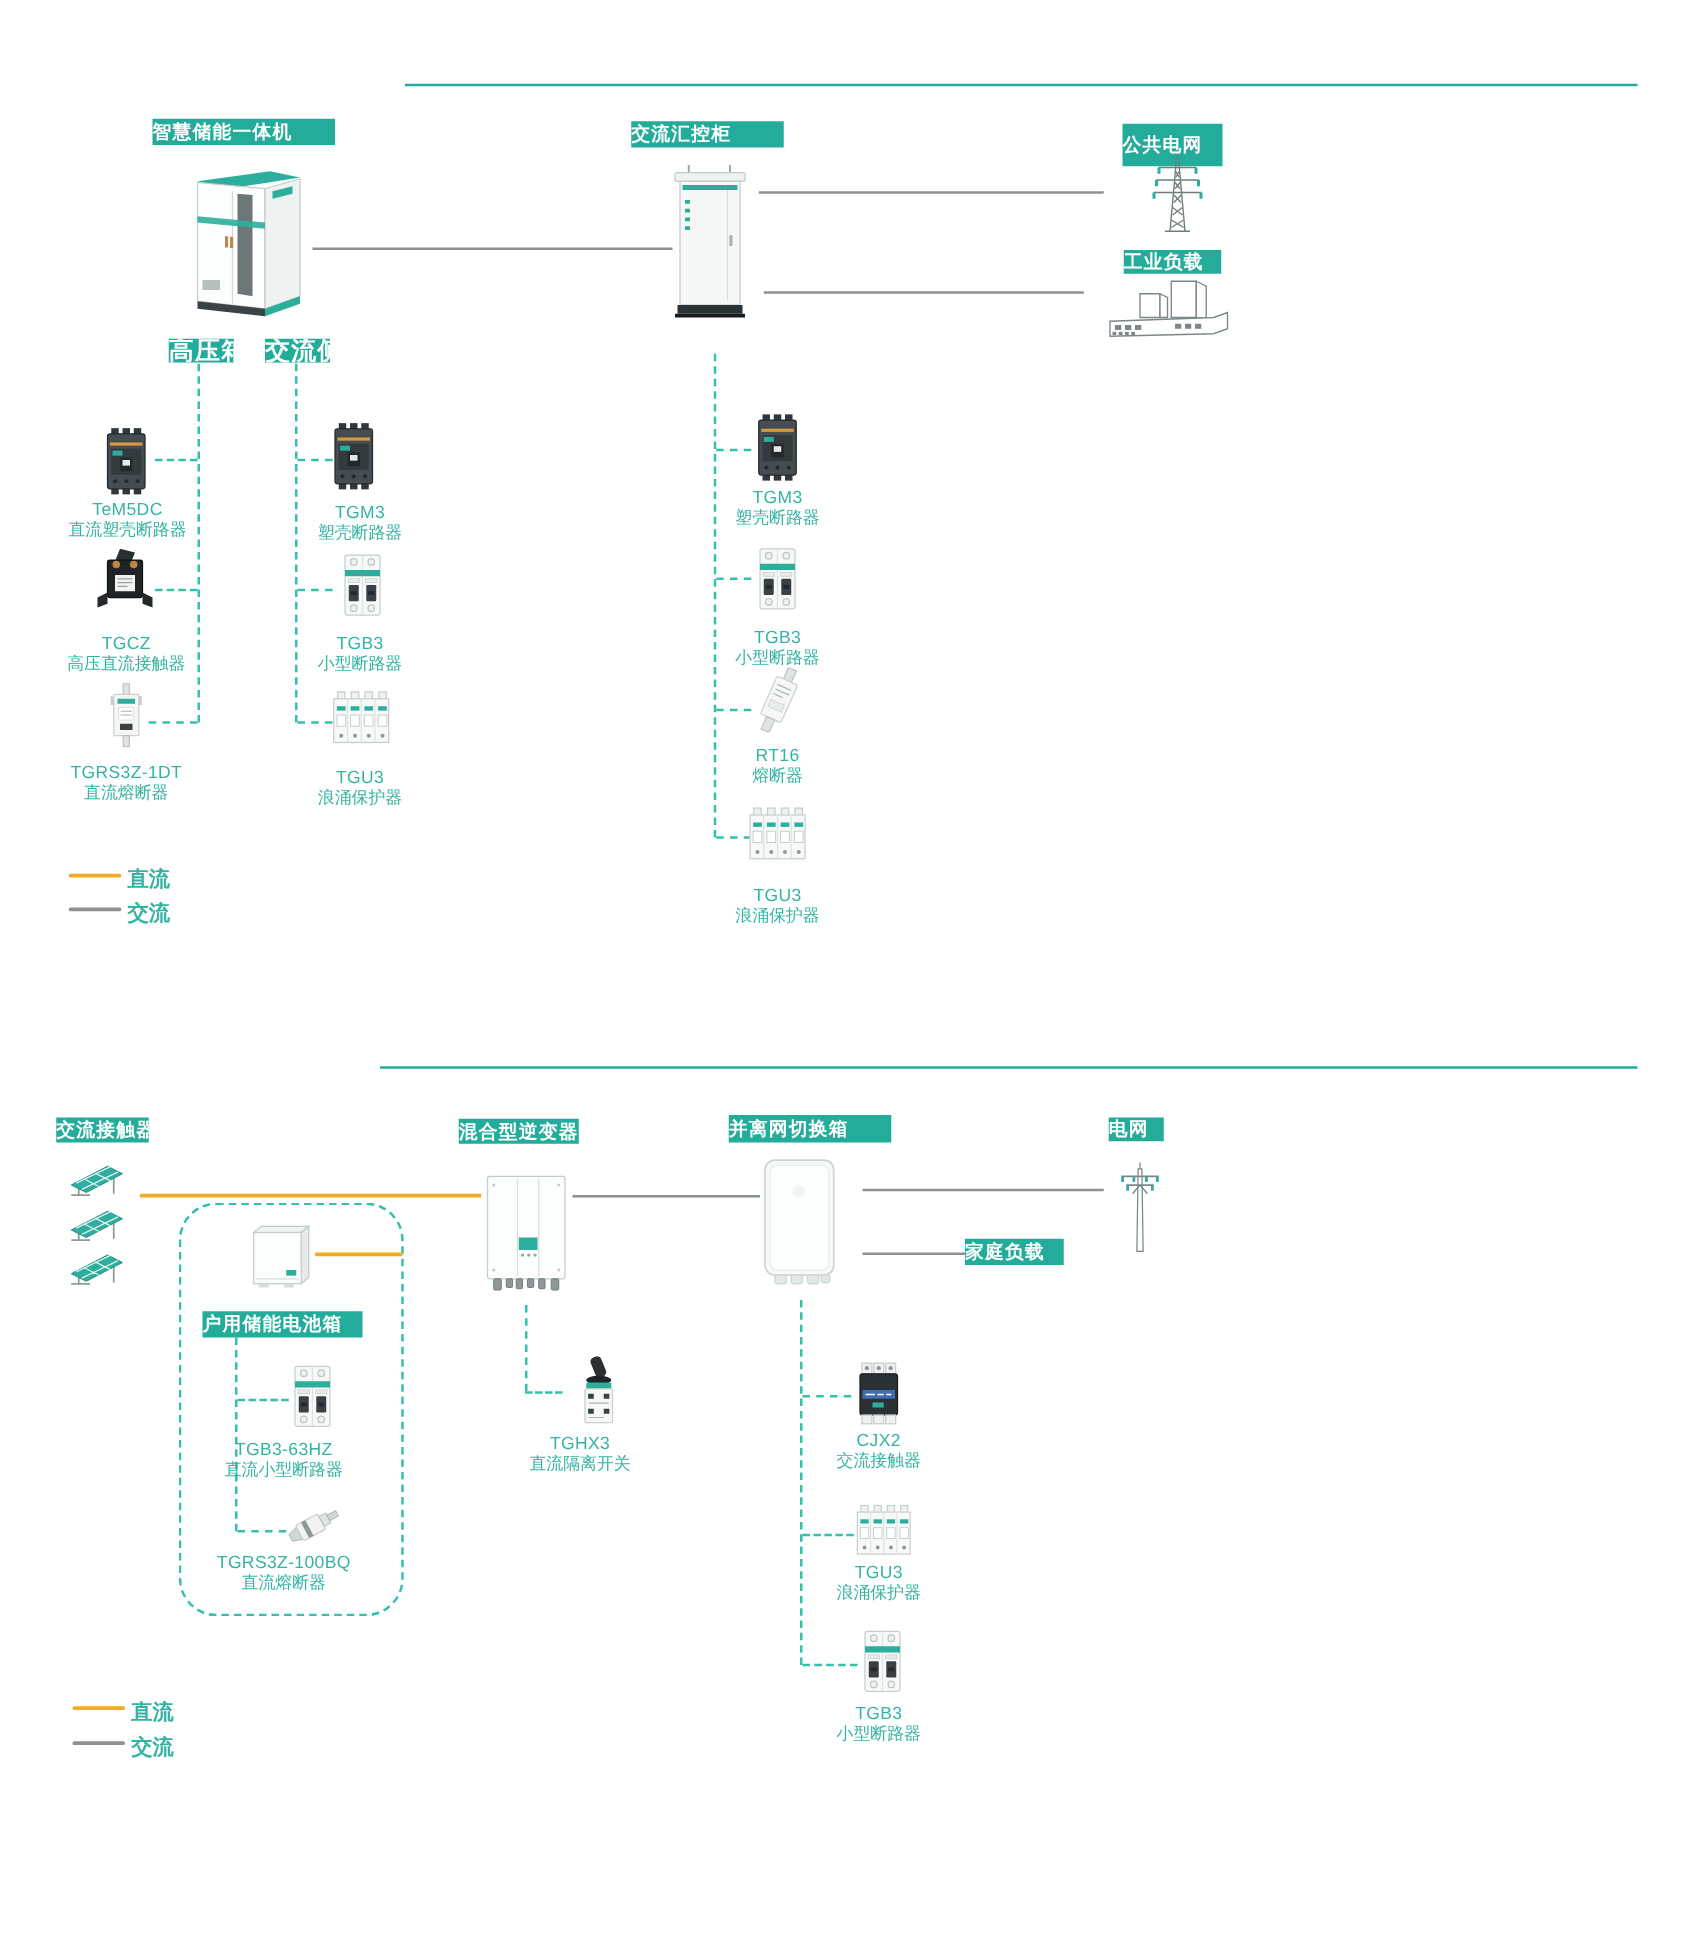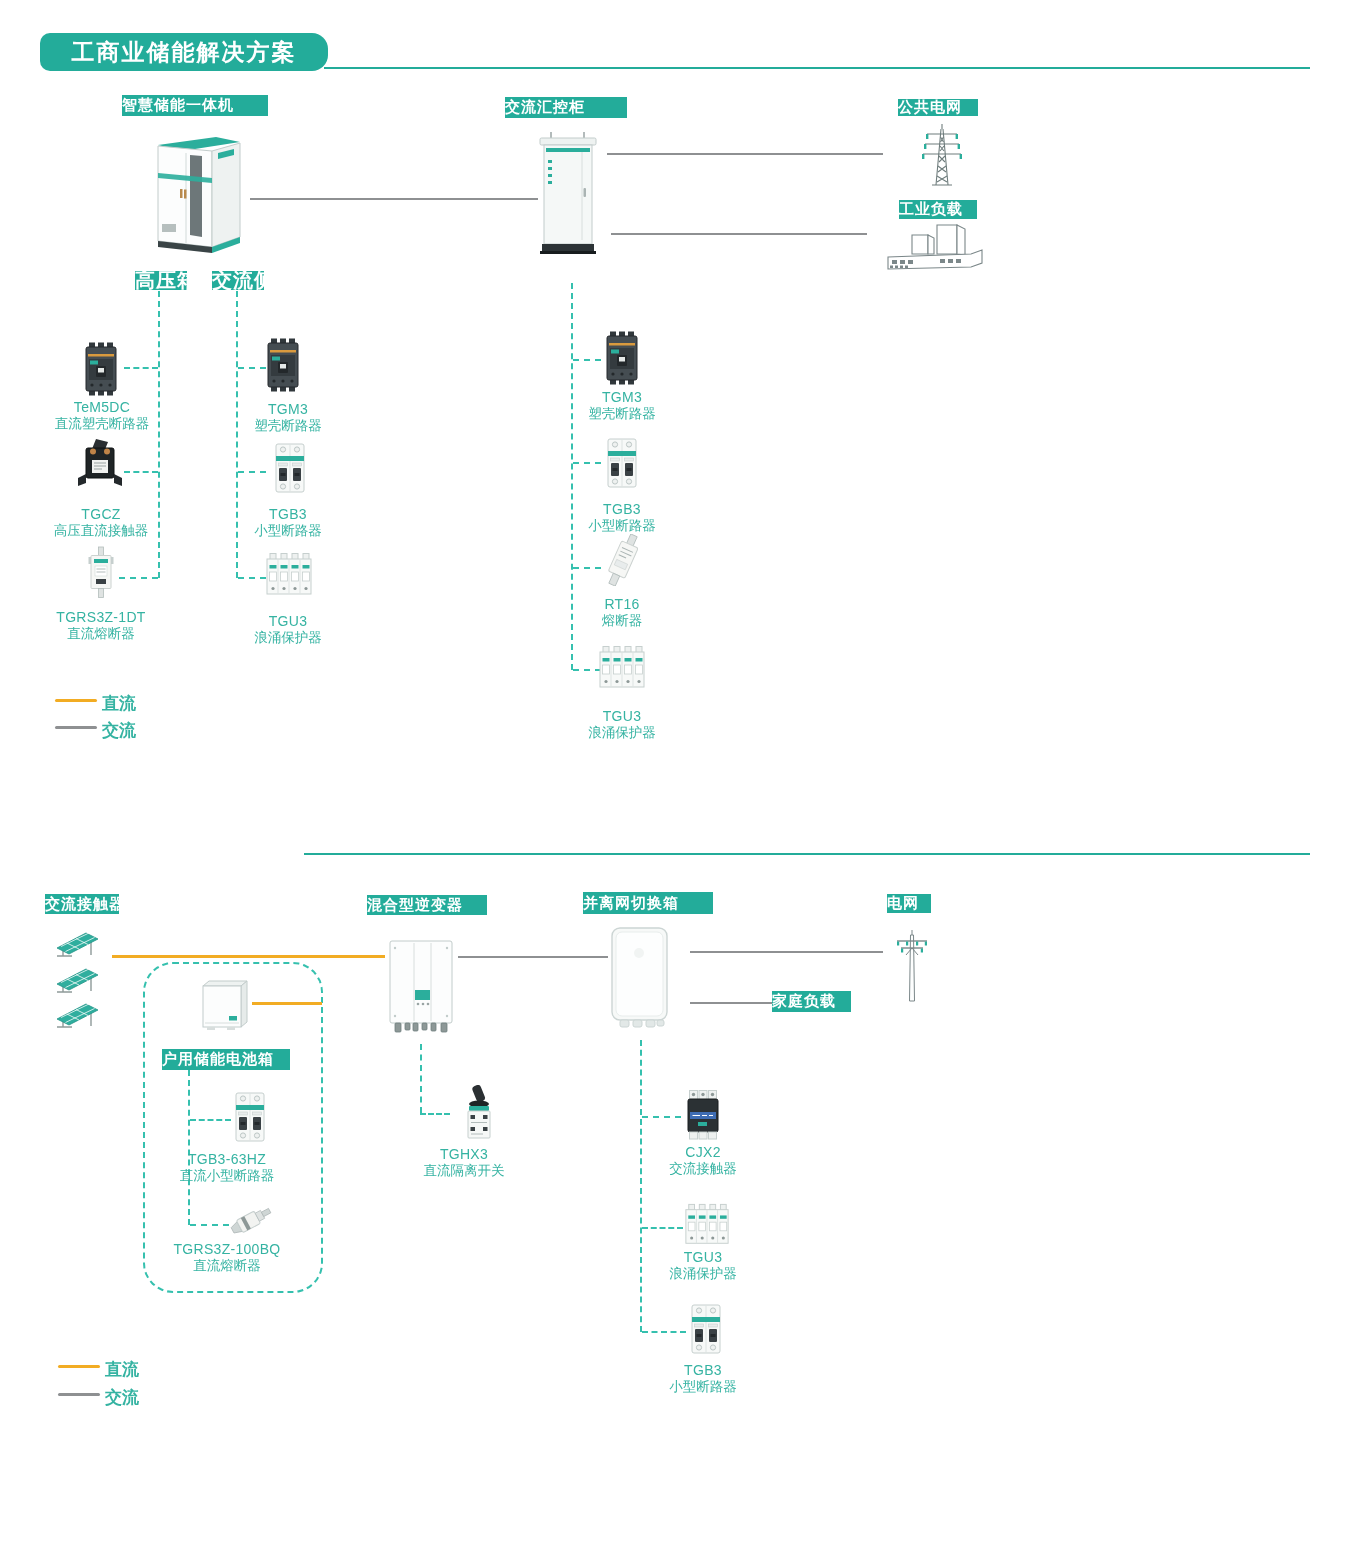--- a/index.html
+++ b/index.html
@@ -308,23 +308,20 @@
     <rect x="6.5" y="43" width="8" height="7"></rect>
           <rect x="16" y="43" width="8" height="7"></rect>
           <rect x="25.5" y="43" width="8" height="7"></rect>
   </g>
 </symbol>
 </defs>
 </svg>
 
 <div class="page">
 
-  <div class="header-bar" style="left:40px;top:33px;width:288px">
-    <span>工商业储能解决方案</span>
-  </div>
   <div class="header-line" style="left:324px;top:67px;width:986px"></div>
 
   <div class="tag" style="left:122px;top:95px;width:146px;height:21px">
     <span>智慧储能一体机</span>
   </div>
   <svg class="scene" style="left:150px;top:129px" width="96" height="126">
       <use href="#sym-cab1"></use>
     </svg>
 
   <div class="solid gray" style="left:250px;top:198px;width:288px"></div>
@@ -332,21 +329,21 @@
   <div class="tag" style="left:505px;top:97px;width:122px;height:21px">
     <span>交流汇控柜</span>
   </div>
   <svg class="scene" style="left:537px;top:130px" width="62" height="128">
       <use href="#sym-cab2"></use>
     </svg>
 
   <div class="solid gray" style="left:607px;top:153px;width:276px"></div>
   <div class="solid gray" style="left:611px;top:233px;width:256px"></div>
 
-  <div class="tag" style="left:898px;top:99px;width:80px;height:17px">
+  <div class="tag" style="left:898px;top:99px;width:80px;height:34px">
     <span>公共电网</span>
   </div>
   <svg class="scene" style="left:920px;top:120px" width="44" height="70">
       <use href="#sym-tower"></use>
     </svg>
 
   <div class="tag" style="left:899px;top:200px;width:78px;height:19px">
     <span>工业负载</span>
   </div>
   <svg class="scene" style="left:885px;top:221px" width="100" height="52">
@@ -491,21 +488,21 @@
     <div class="pdesc">直流小型断路器</div>
   </div>
   <svg class="picon" style="left:228px;top:1200px" width="48" height="40">
       <use href="#sym-fusebolt"></use>
     </svg>
   <div class="plabel" style="left:151px;top:1241px;width:152px">
     <div class="pname">TGRS3Z-100BQ</div>
     <div class="pdesc">直流熔断器</div>
   </div>
 
-  <div class="tag" style="left:367px;top:895px;width:120px;height:20px">
+  <div class="tag" style="left:367px;top:895px;width:96px;height:20px">
     <span>混合型逆变器</span>
   </div>
   <svg class="scene" style="left:385px;top:938px" width="72" height="96">
       <use href="#sym-inverter"></use>
     </svg>
   <div class="solid gray" style="left:458px;top:956px;width:150px"></div>
   <div class="vdash" style="left:420px;top:1044px;height:69px"></div>
   <div class="hdash" style="left:420px;top:1113px;width:30px"></div>
   <svg class="picon" style="left:461px;top:1085px" width="36" height="58">
       <use href="#sym-tghx3"></use>

